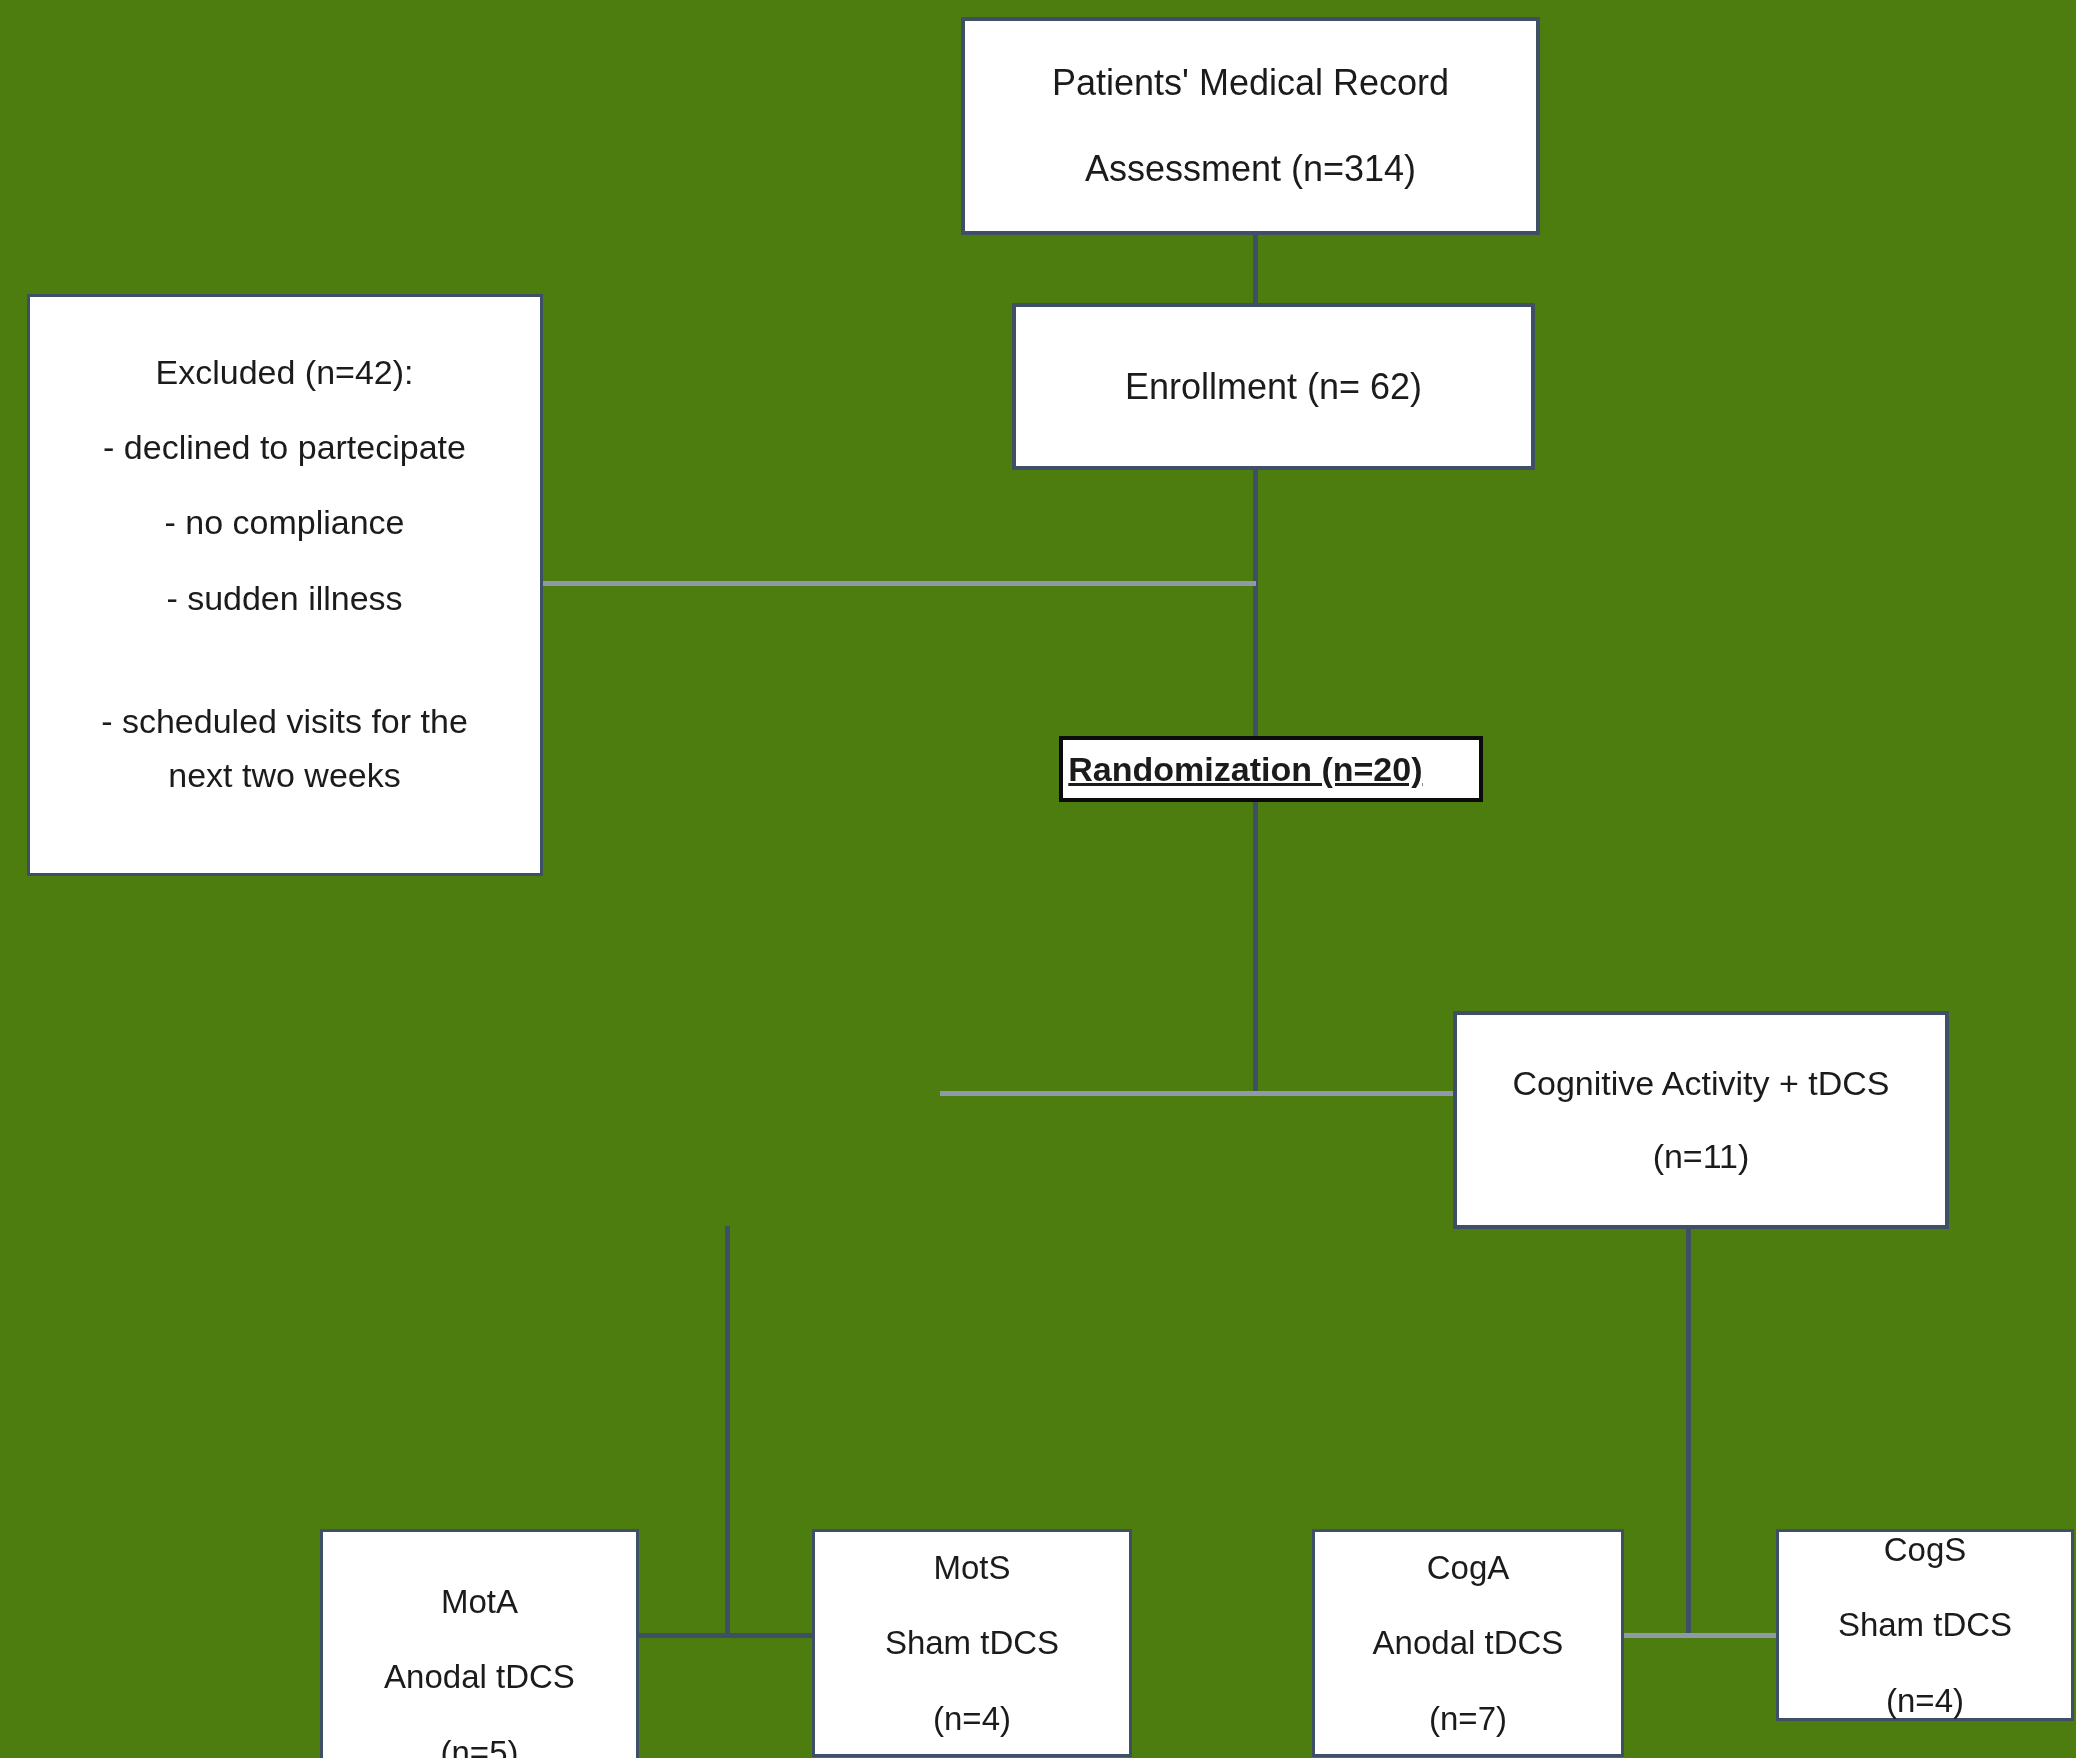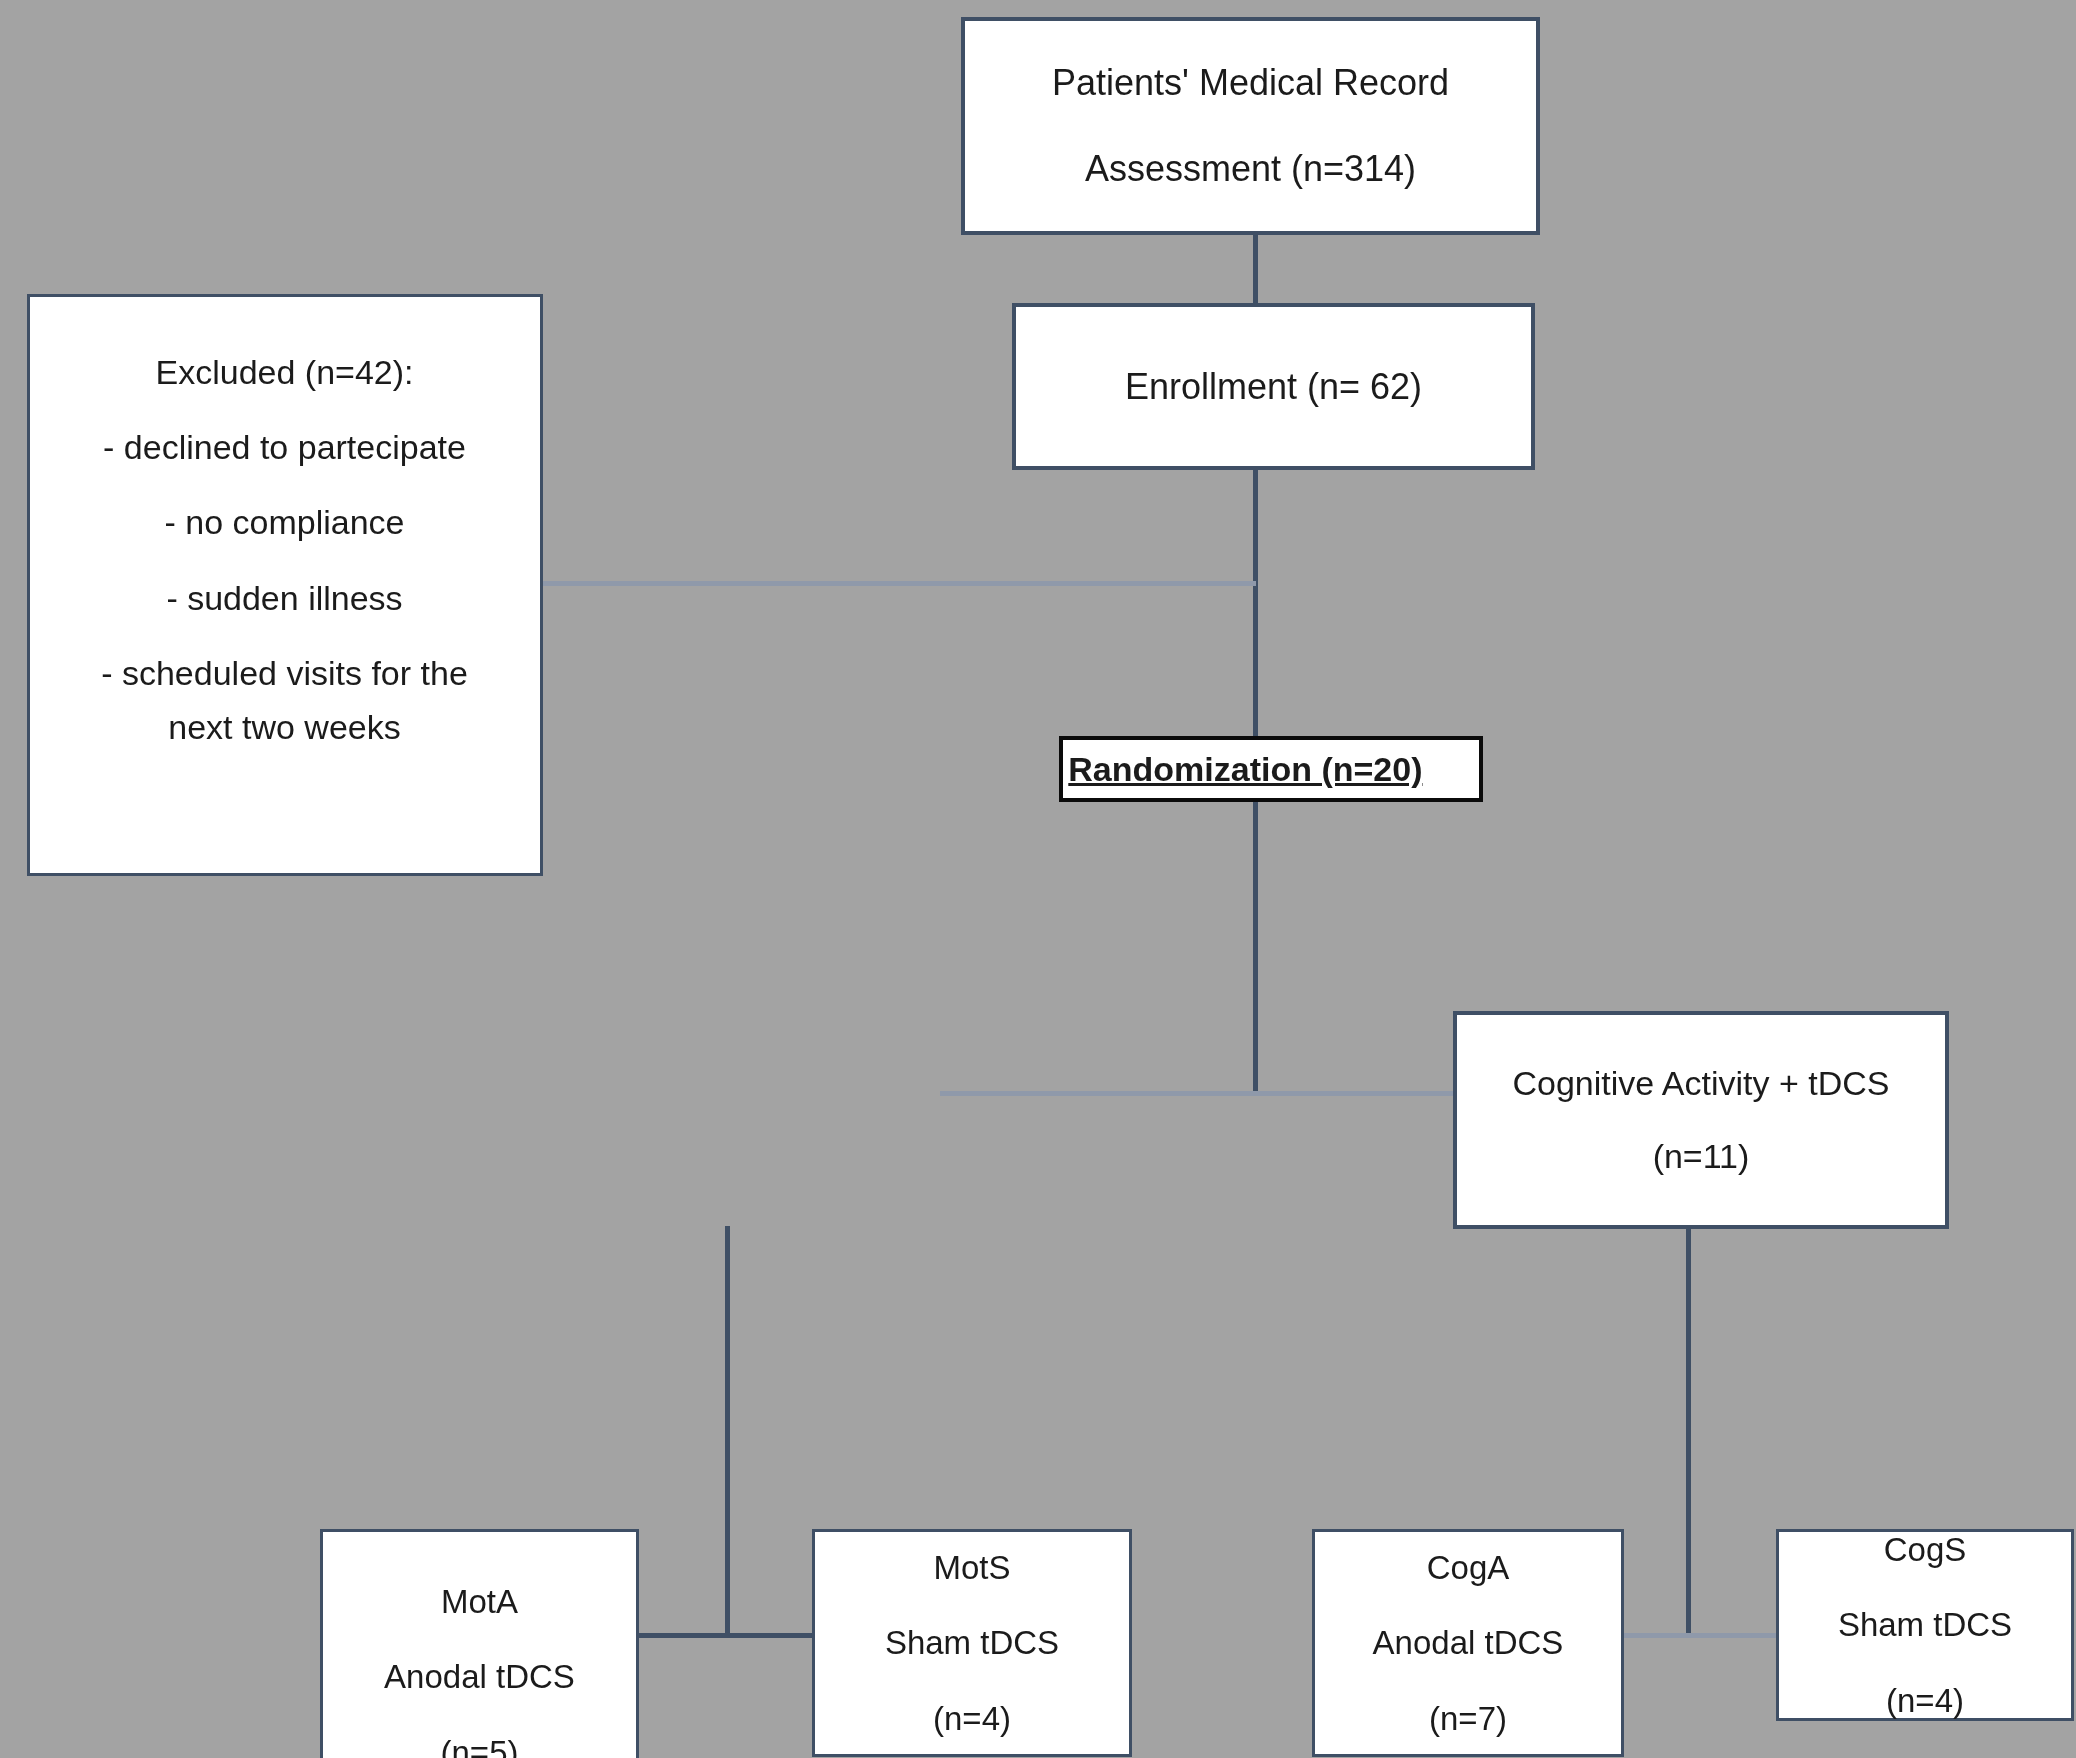--- a/index.html
+++ b/index.html
@@ -8,21 +8,21 @@
     padding: 0;
     background: #ffffff;
   }
   body {
     font-family: "Liberation Sans", sans-serif;
   }
   #canvas {
     position: relative;
     width: 2077px;
     height: 1759px;
-    background: #a3a3a3;
+    background: #4d7c0f;
     overflow: hidden;
   }
 
   
   .conn-v {
     position: absolute;
     width: 4.6px;
     background: #3f4f65;
   }
   .conn-h {
@@ -112,21 +112,21 @@
   <div class="box" style="left:1012px; top:303px; width:523px; height:167px;">
     <span class="line t-lg">Enrollment (n= 62)</span>
   </div>
 
   <div class="box thin" style="left:26.5px; top:294px; width:516px; height:582px; justify-content:flex-start; padding-top:45px;">
     <div class="excluded-body">
       <span class="line t-md">Excluded (n=42):</span>
       <span class="line t-md">- declined to partecipate</span>
       <span class="line t-md">- no compliance</span>
       <span class="line t-md">- sudden illness</span>
-      <span class="line t-md" style="margin-bottom:1.3px;">- scheduled visits for the</span>
+      <span class="line t-md" style="margin-bottom:1.3px;margin-top:48px;">- scheduled visits for the</span>
       <span class="line t-md">next two weeks</span>
     </div>
   </div>
 
   <div class="box black-border" style="left:1059px; top:736px; width:424px; height:66px;">
     <span class="line t-md t-bold" style="text-align:left; padding-left:10.6px;">Randomization  (n=20)</span>
   </div>
 
 
   <div class="box gap-sm" style="left:1453px; top:1011px; width:496px; height:218px;">

